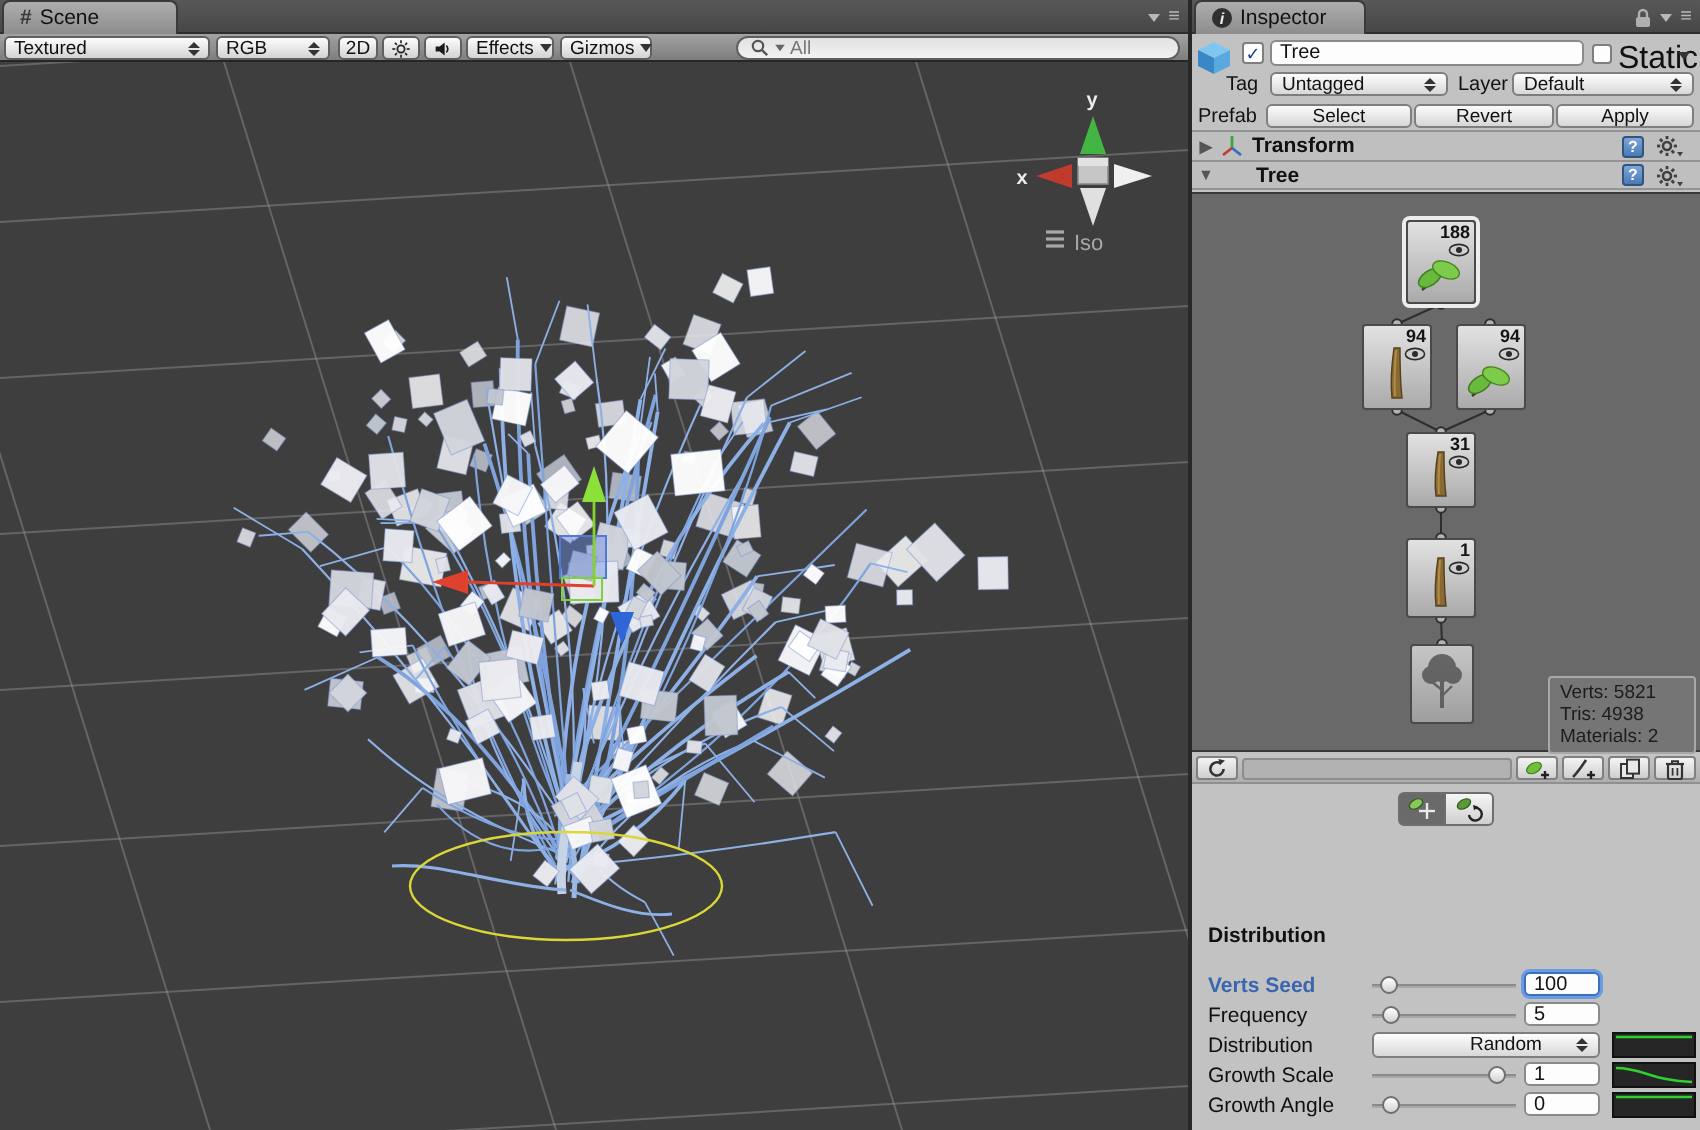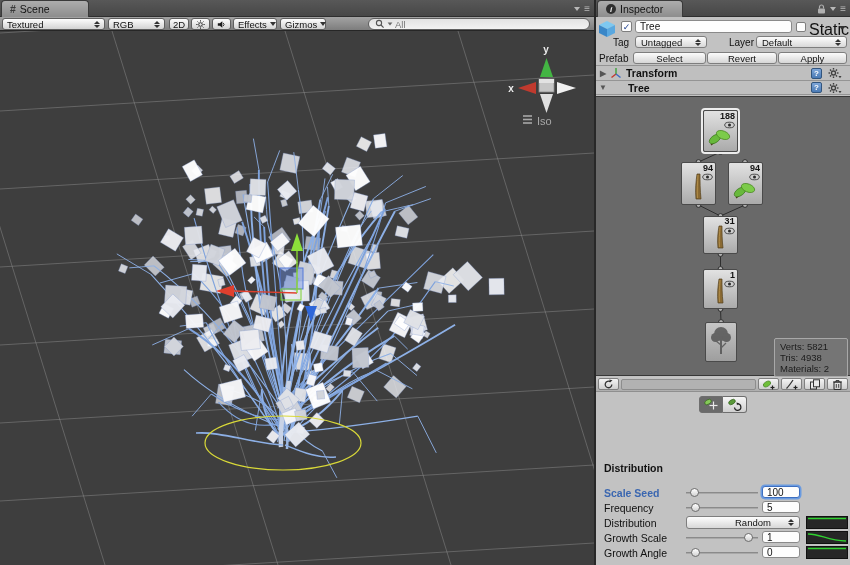--- a/index.html
+++ b/index.html
@@ -526,21 +526,21 @@
     </svg>
     <div class="abs chk" style="left:25px; top:21px; width:11px; height:11px;">
       <span>✓</span>
     </div>
     <input class="abs field" style="left: 39px; top: 20px; width: 157px; height: 13px;" value="Tree">
     <div class="abs chk" style="left:200px; top:22px; width:10px; height:10px;"></div>
     <span class="abs" style="left:213px; top:21px; font-size:16px;">Static</span>
     <span class="abs dd-arrow" style="left:243px; top:26px;"></span>
 
     <span class="abs" style="left:17px; top:37px; font-size:10px;">Tag</span>
-    <div class="mac-dd" style="left:39px; top:36px; width:72px;">
+    <div class="mac-dd" style="left:39px; top:36px; width:89px;">
       <span>Untagged</span>
       <span class="stepper">
           <i class="up"></i>
           <i class="dn"></i>
         </span>
     </div>
     <span class="abs" style="left:133px; top:37px; font-size:10px;">Layer</span>
     <div class="mac-dd" style="left:160px; top:36px; width:91px;">
       <span>Default</span>
       <span class="stepper">
@@ -666,21 +666,21 @@
           <line x1="5" y1="20" x2="14" y2="13" stroke="#4a3a1a" stroke-width="1.2"></line>
           <g transform="rotate(-35 9 14)">
               <ellipse cx="9" cy="14" rx="6.5" ry="3.6" fill="#68b93c" stroke="#3e7a20" stroke-width="0.7"></ellipse>
             </g>
           <g transform="rotate(22 17 10)">
               <ellipse cx="17" cy="10" rx="7" ry="4" fill="#7ccb4a" stroke="#47851f" stroke-width="0.7"></ellipse>
             </g>
         </svg>
       </div>
 
-      <div class="node-card" style="left:107px; top:119px; height:38px;font-family:Liberation Mono, monospace;">
+      <div class="node-card" style="left:107px; top:119px; height:38px;">
         <span class="nc-num">31</span>
         <svg class="nc-eye" width="11" height="8" viewBox="0 0 11 8">
           <ellipse cx="5.5" cy="4" rx="4.8" ry="2.8" fill="#cfcfcf" stroke="#2b2b2b" stroke-width="0.8"></ellipse>
           <circle cx="5.5" cy="4" r="1.5" fill="#2b2b2b"></circle>
         </svg>
         <svg class="nc-icon" style="left:8px;" width="16" height="27" viewBox="0 0 16 27">
           <path d="M7,2 C6,8 5,16 6,24 L11,24 C10,16 10,8 10,2 Z" fill="#8a6a33" stroke="#55401c" stroke-width="0.7"></path>
           <path d="M8,3 C7.5,9 7,16 7.5,23" stroke="#b08c48" stroke-width="1" fill="none"></path>
         </svg>
       </div>
@@ -776,21 +776,21 @@
           <path d="M7.5,9.5 a3.2,3.2 0 1 0 3,-3.6" fill="none" stroke="#222" stroke-width="1.2"></path>
           <polygon points="9.5,4.5 12,5.2 10,7.3" fill="#222"></polygon>
         </svg>
       </div>
     </div>
 
 
     <div class="dist-head">Distribution</div>
 
     <div class="dist-row" style="top:486px;">
-      <span class="lbl blue">Scale Seed</span>
+      <span class="lbl blue">Verts Seed</span>
       <div class="u-slider">
         <div class="u-track"></div>
         <div class="u-knob" style="left: 4.34px;"></div>
       </div>
       <input class="field val-input focused" value="100" style="">
     </div>
 
     <div class="dist-row" style="top:501px;">
       <span class="lbl">Frequency</span>
       <div class="u-slider">

